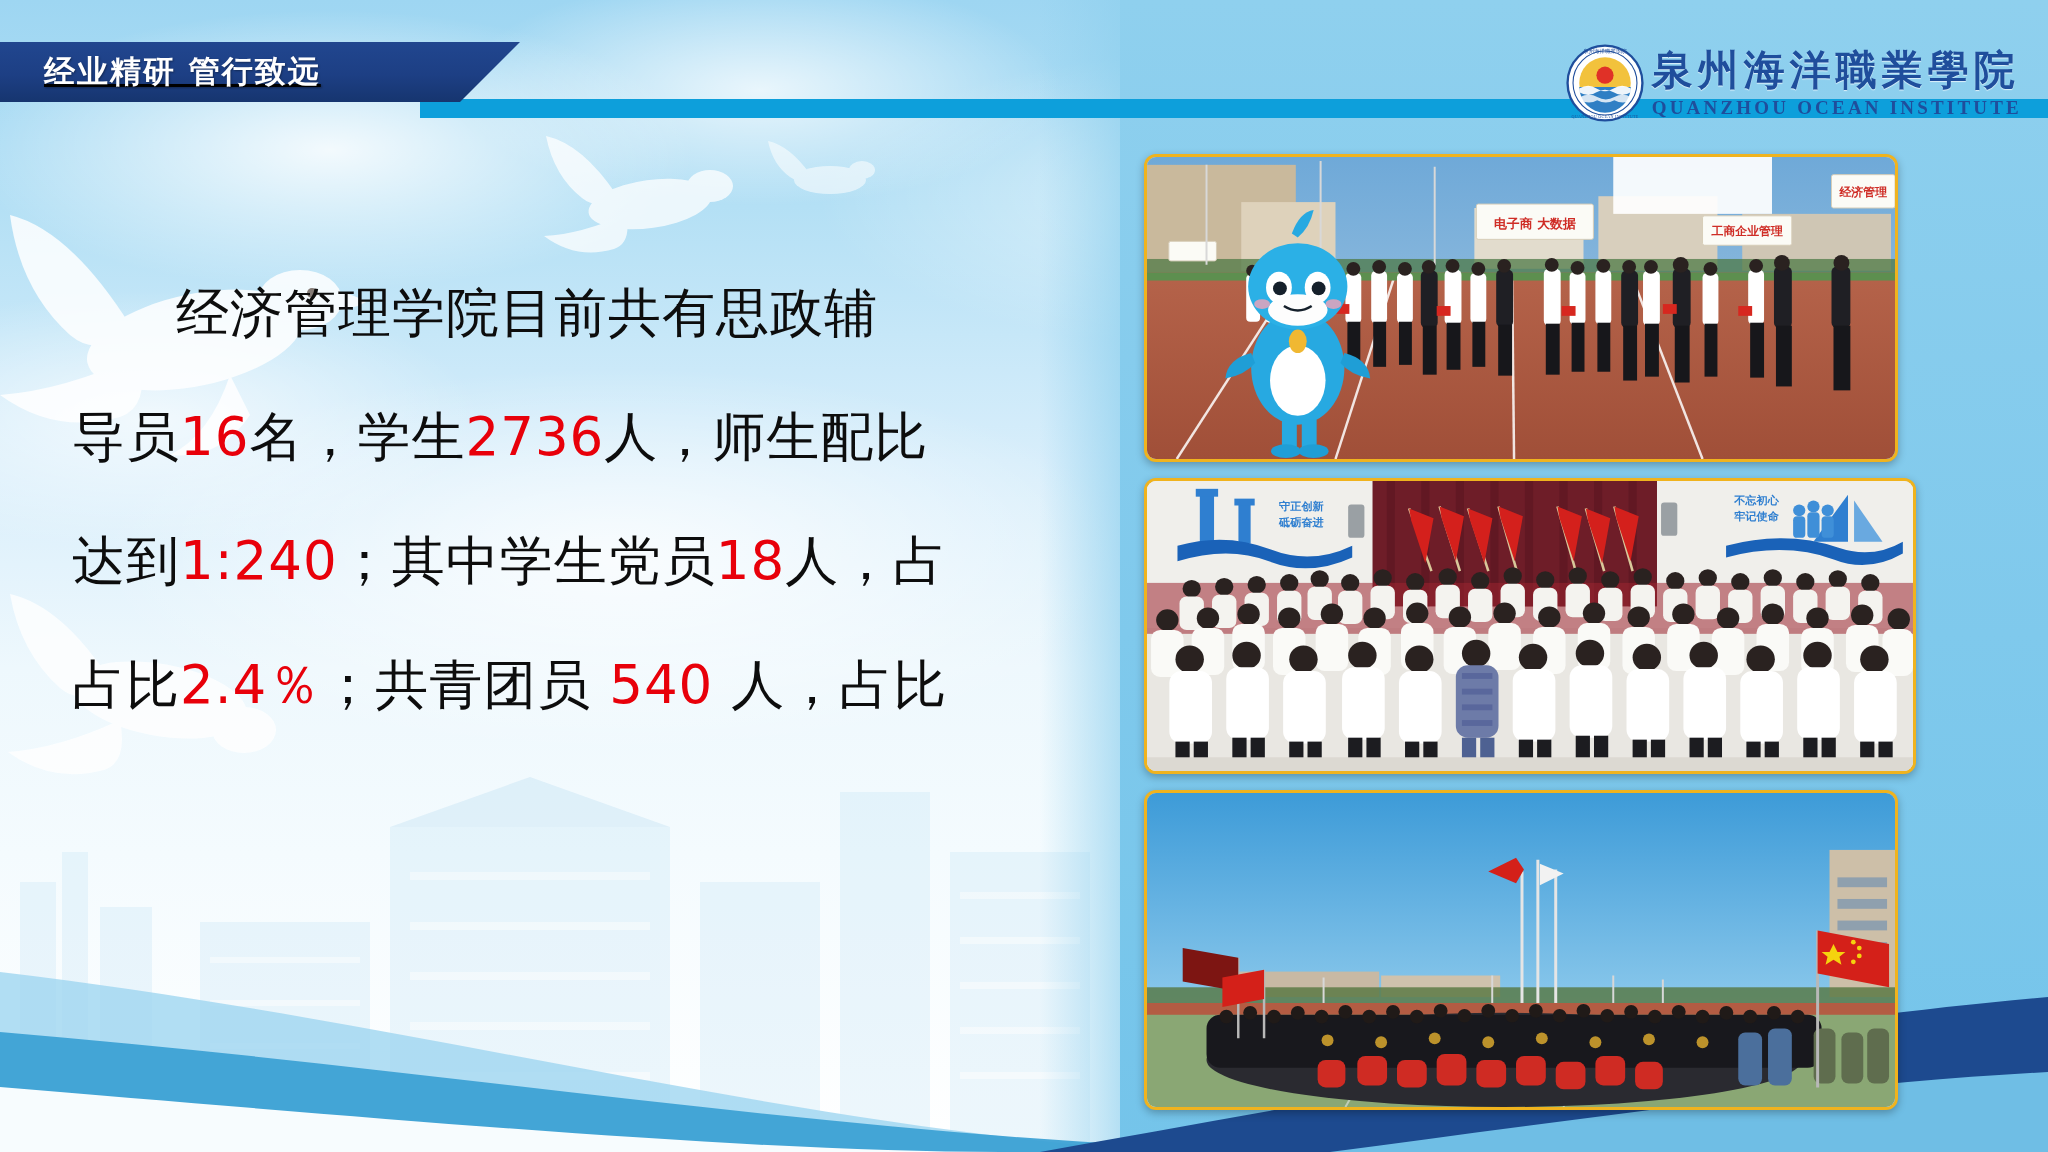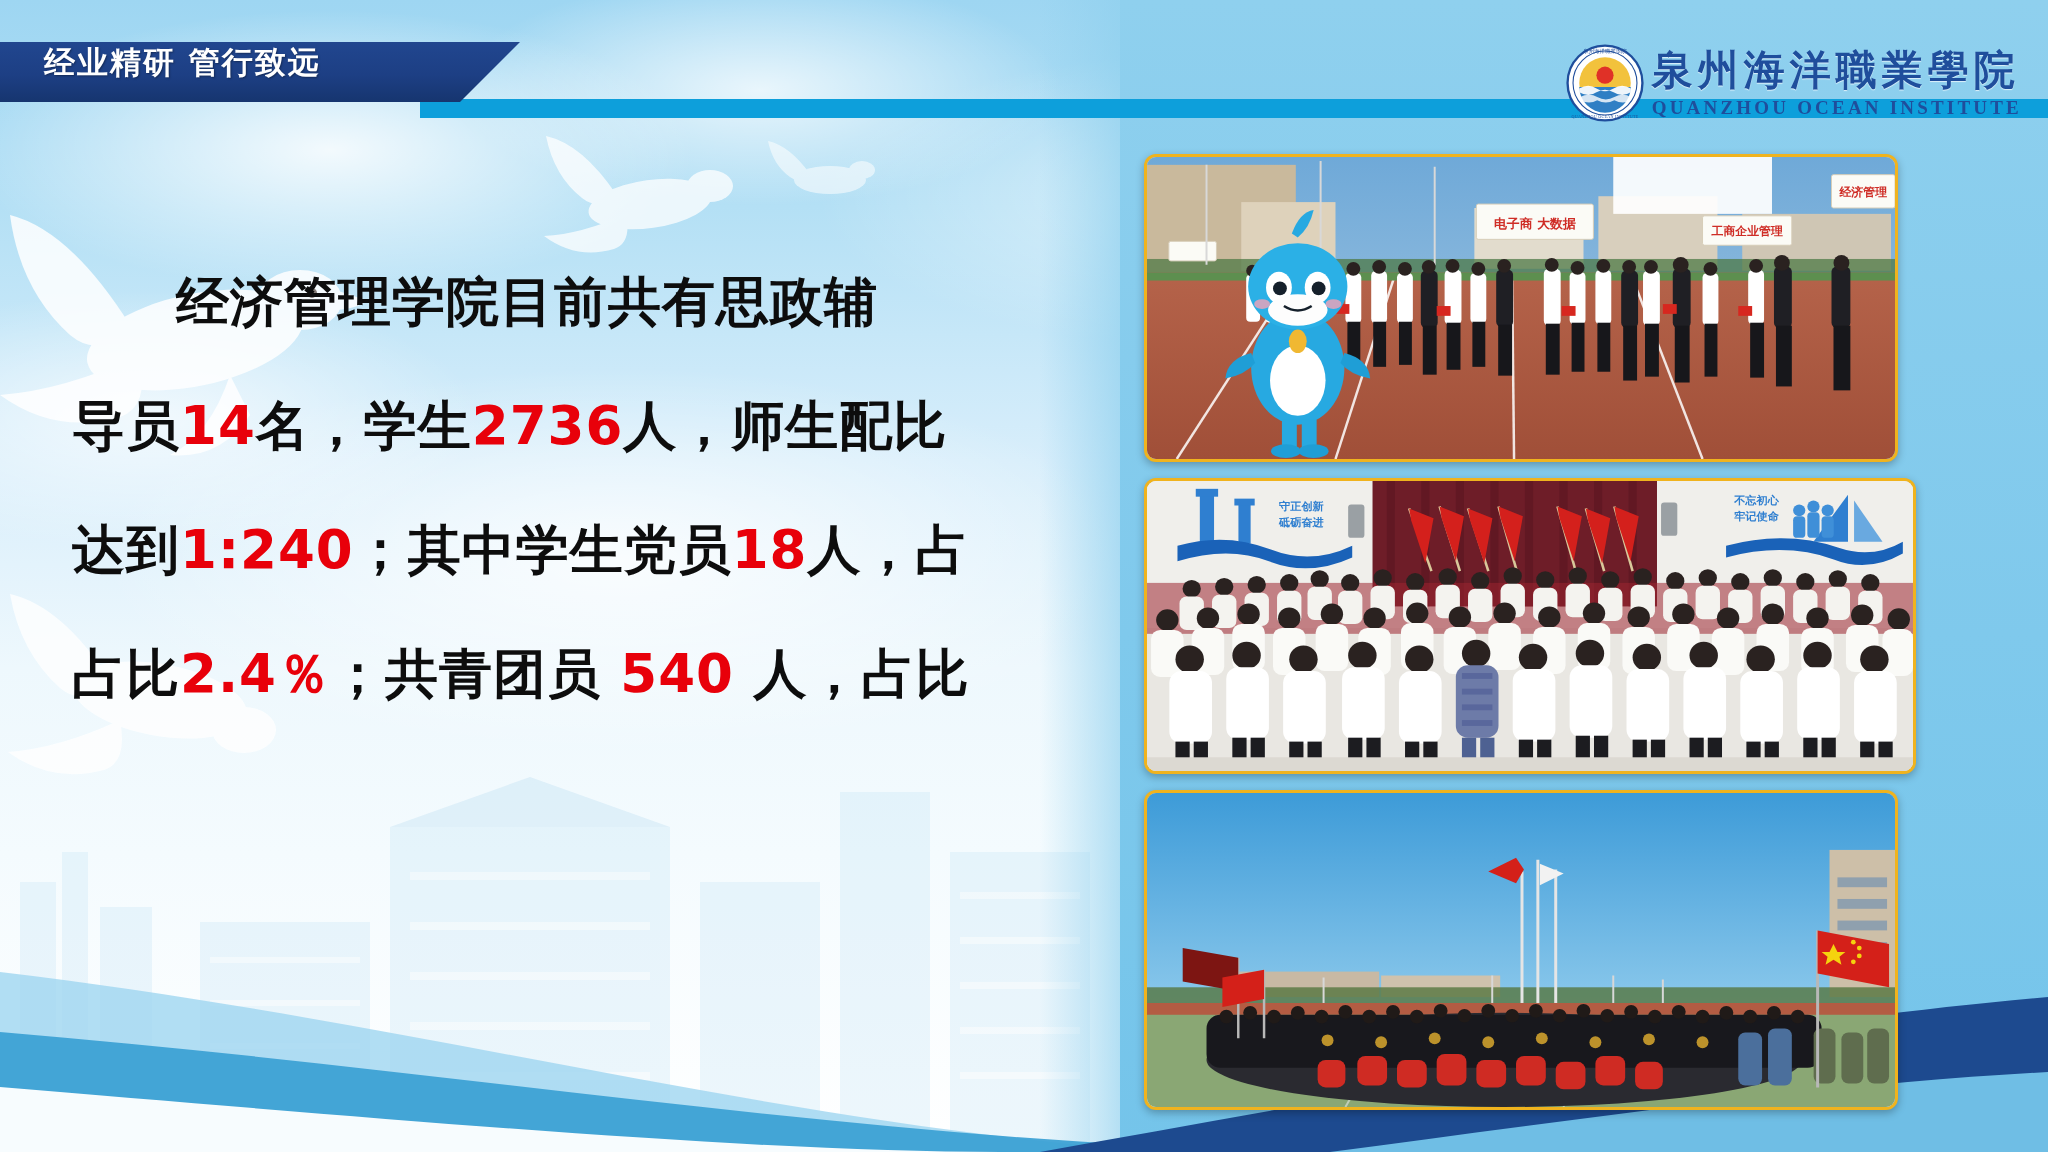--- a/index.html
+++ b/index.html
@@ -44,21 +44,21 @@
 
   
   .cyan-stripe {
     position:absolute; left:420px; top:99px; width:1628px; height:19px;
     background:#0d9fdb;
   }
   .title-banner {
     position:absolute; left:0; top:42px; width:520px; height:60px;
     background:linear-gradient(180deg,#21468f 0%, #1d3f84 55%, #16356f 100%);
     clip-path: polygon(0 0, 520px 0, 460px 100%, 0 100%);
-    display:flex; align-items:flex-start;
+    display:flex; align-items:center;text-decoration:underline;
   }
   .title-banner-text {
     color:#ffffff; font-size:31px; font-weight:bold; letter-spacing:2px;
     margin-left:44px;
     text-shadow:1px 1px 2px rgba(0,0,0,.35);
     font-family:"DejaVu Sans","Liberation Sans",sans-serif;
   }
 
   
   .logo-wrap {
@@ -71,23 +71,23 @@
     font-family:"DejaVu Serif","Liberation Serif",serif;
     text-shadow:0 1px 1px rgba(255,255,255,.7);
   }
   .logo-en {
     font-size:19px; color:#1f4e9c; letter-spacing:3.2px; margin-top:7px;
     font-family:"Liberation Serif",serif; font-weight:bold;
   }
 
   
   .body-text {
-    position:absolute; left:72px; top:240px; width:1010px;
+    position:absolute; left:72px; top:251px; width:1010px;
     font-family:"DejaVu Sans","Liberation Sans",sans-serif;
-    font-weight:bold;
+    font-weight:normal;
     font-size:53px;
     line-height:124px;
     color:#0d0d0d;
     text-align:justify;
     letter-spacing:1px;
   }
   .body-text .ind { display:inline-block; width:104px; }
   .hl { color:#e8000a; }
 
   
@@ -219,21 +219,21 @@
       </g>
     </svg>
     <div class="logo-text">
       <span class="logo-cn">泉州海洋職業學院</span>
       <span class="logo-en">QUANZHOU OCEAN INSTITUTE</span>
     </div>
   </div>
 
   <div class="body-text" id="body-text">
       <div><span class="ind"></span><span>经济管理学院目前共有思政辅</span></div>
-      <div><span>导员</span><span class="hl">14</span><span>名，学生</span><span class="hl">2736</span><span>人，师生配比</span></div>
+      <div><span>导员</span><span class="hl">16</span><span>名，学生</span><span class="hl">2736</span><span>人，师生配比</span></div>
       <div><span>达到</span><span class="hl">1:240</span><span>；其中学生党员</span><span class="hl">18</span><span>人，占</span></div>
       <div><span>占比</span><span class="hl">2.4％</span><span>；共青团员 </span><span class="hl">540</span><span> 人，占比</span></div>
     </div>
 
   <div class="photo" id="photo-1">
     <svg viewBox="0 0 754 308" preserveAspectRatio="none">
       <defs>
         <linearGradient id="sky1" x1="0" y1="0" x2="0" y2="1">
           <stop offset="0%" stop-color="#6fa9d8"></stop>
             <stop offset="100%" stop-color="#a8c9e2"></stop>

